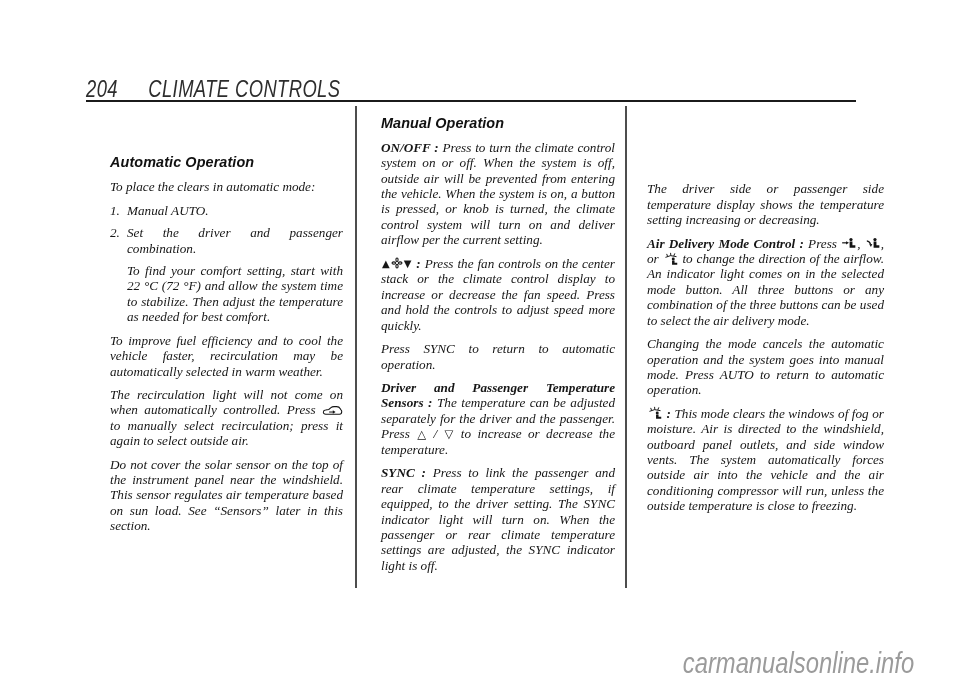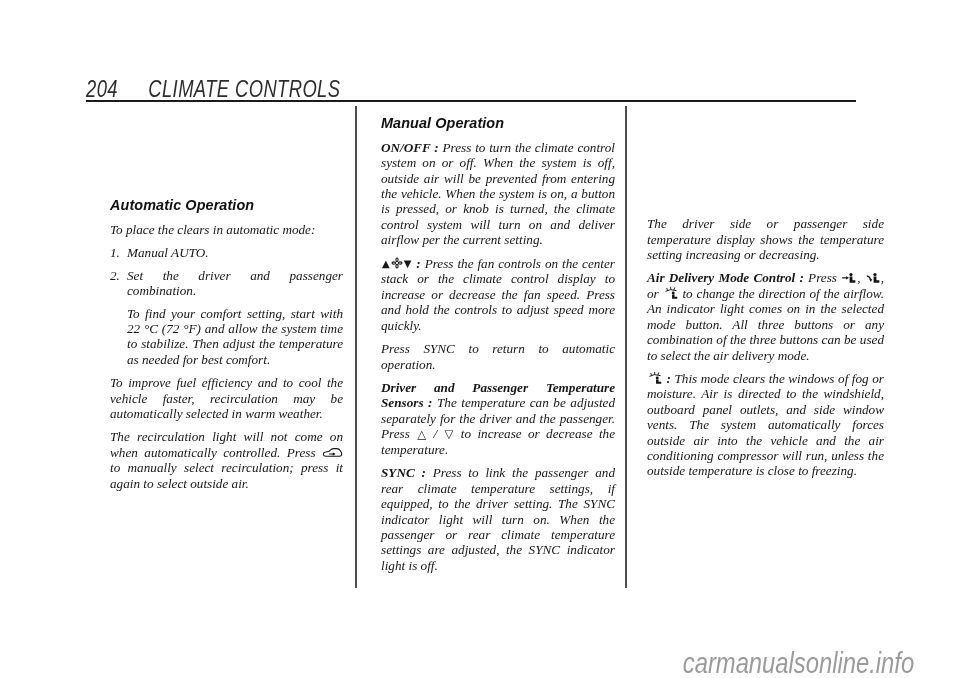--- a/index.html
+++ b/index.html
@@ -92,20 +92,21 @@
           <span class="num">2.</span>
           <span class="li-body"><span class="seg">Set the driver and passenger combination.</span></span>
         </div>
         <p class="para indent"><span class="seg">To find your comfort setting, start with 22 °C (72 °F) and allow the system time to stabilize. Then adjust the temperature as needed for best comfort.</span></p>
         <p class="para"><span class="seg">To improve fuel efficiency and to cool the vehicle faster, recirculation may be automatically selected in warm weather.</span></p>
         <p class="para"><span class="seg">The recirculation light will not come on when automatically controlled. Press </span><span class="icon"><svg viewBox="0 0 24 13" width="21" height="11">
               <path d="M4,11 C2.3,11 1.2,10 1.2,8.5 C1.2,7.1 2.3,6.2 3.8,6 L7.6,5.3 L10.2,3 C11,2.3 12.3,1.9 13.8,1.9 L16.9,1.9 C18.9,1.9 20.4,2.8 21.2,4.3 L22,5.8 C22.7,6.3 22.9,6.9 22.9,7.7 C22.9,9.4 21.9,11 20.3,11 Z" fill="none" stroke="#141414" stroke-width="1.25"></path>
               <path d="M8,8.3 L13.6,8.3" stroke="#141414" stroke-width="1.2" fill="none"></path>
               <path d="M12.4,6.3 L15.6,8.3 L12.4,10.3 Z" fill="#141414"></path>
             </svg></span><span class="seg"> to manually select recirculation; press it again to select outside air.</span></p>
+        <p class="para"><span class="seg">Do not cover the solar sensor on the top of the instrument panel near the windshield. This sensor regulates air temperature based on sun load. See “Sensors” later in this section.</span></p>
       </div>
     <div class="col-sep sep-1"></div>
     <div class="col col-2">
         <div class="col-heading">Manual Operation</div>
         <p class="para"><span class="bold">ON/OFF :</span><span class="seg"> Press to turn the climate control system on or off. When the system is off, outside air will be prevented from entering the vehicle. When the system is on, a button is pressed, or knob is turned, the climate control system will turn on and deliver airflow per the current setting.</span></p>
         <p class="para"><span class="icon glyph">▲</span><span class="icon"><svg viewBox="0 0 14 14" width="12" height="12">
               <g fill="none" stroke="#141414" stroke-width="1.3">
                 <path d="M7,1.2 C8.7,1.2 8.7,5.4 7,5.4 C5.3,5.4 5.3,1.2 7,1.2 Z"></path>
                 <path d="M7,8.6 C8.7,8.6 8.7,12.8 7,12.8 C5.3,12.8 5.3,8.6 7,8.6 Z"></path>
                 <path d="M1.2,7 C1.2,5.3 5.4,5.3 5.4,7 C5.4,8.7 1.2,8.7 1.2,7 Z"></path>
@@ -128,20 +129,21 @@
               <circle cx="11.3" cy="3" r="1.9" fill="#141414"></circle>
               <path d="M9.7,5.3 L13,5.3 L13,9.6 L16.4,9.6 L16.4,12.6 L9.7,12.6 Z" fill="#141414"></path>
               <path d="M1.8,4.6 Q5.2,5 6.1,8.6" stroke="#141414" stroke-width="1.4" fill="none"></path>
               <path d="M4.6,8.4 L6.6,11.8 L8.2,8.3 Z" fill="#141414"></path>
             </svg></span><span class="seg">, or </span><span class="icon"><svg viewBox="0 0 18 15" width="16" height="13">
               <path d="M2.6,6.2 Q8,2.6 15.4,5.4" stroke="#141414" stroke-width="1.1" fill="none"></path>
               <path d="M5.2,5.4 L4,2.2 M8.8,4.2 L8.5,1 M12.2,4.6 L13.4,1.6" stroke="#141414" stroke-width="1.1" fill="none"></path>
               <circle cx="11.6" cy="8" r="1.7" fill="#141414"></circle>
               <path d="M10.2,9.9 L13.1,9.9 L13.1,12.3 L16.2,12.3 L16.2,14.6 L10.2,14.6 Z" fill="#141414"></path>
             </svg></span><span class="seg"> to change the direction of the airflow. An indicator light comes on in the selected mode button. All three buttons or any combination of the three buttons can be used to select the air delivery mode.</span></p>
+        <p class="para"><span class="seg">Changing the mode cancels the automatic operation and the system goes into manual mode. Press AUTO to return to automatic operation.</span></p>
         <p class="para"><span class="icon"><svg viewBox="0 0 18 15" width="16" height="13">
               <path d="M2.6,6.2 Q8,2.6 15.4,5.4" stroke="#141414" stroke-width="1.1" fill="none"></path>
               <path d="M5.2,5.4 L4,2.2 M8.8,4.2 L8.5,1 M12.2,4.6 L13.4,1.6" stroke="#141414" stroke-width="1.1" fill="none"></path>
               <circle cx="11.6" cy="8" r="1.7" fill="#141414"></circle>
               <path d="M10.2,9.9 L13.1,9.9 L13.1,12.3 L16.2,12.3 L16.2,14.6 L10.2,14.6 Z" fill="#141414"></path>
             </svg></span><span class="bold"> :</span><span class="seg"> This mode clears the windows of fog or moisture. Air is directed to the windshield, outboard panel outlets, and side window vents. The system automatically forces outside air into the vehicle and the air conditioning compressor will run, unless the outside temperature is close to freezing.</span></p>
       </div>
   </div>
 
   <div class="watermark">carmanualsonline.info</div>

